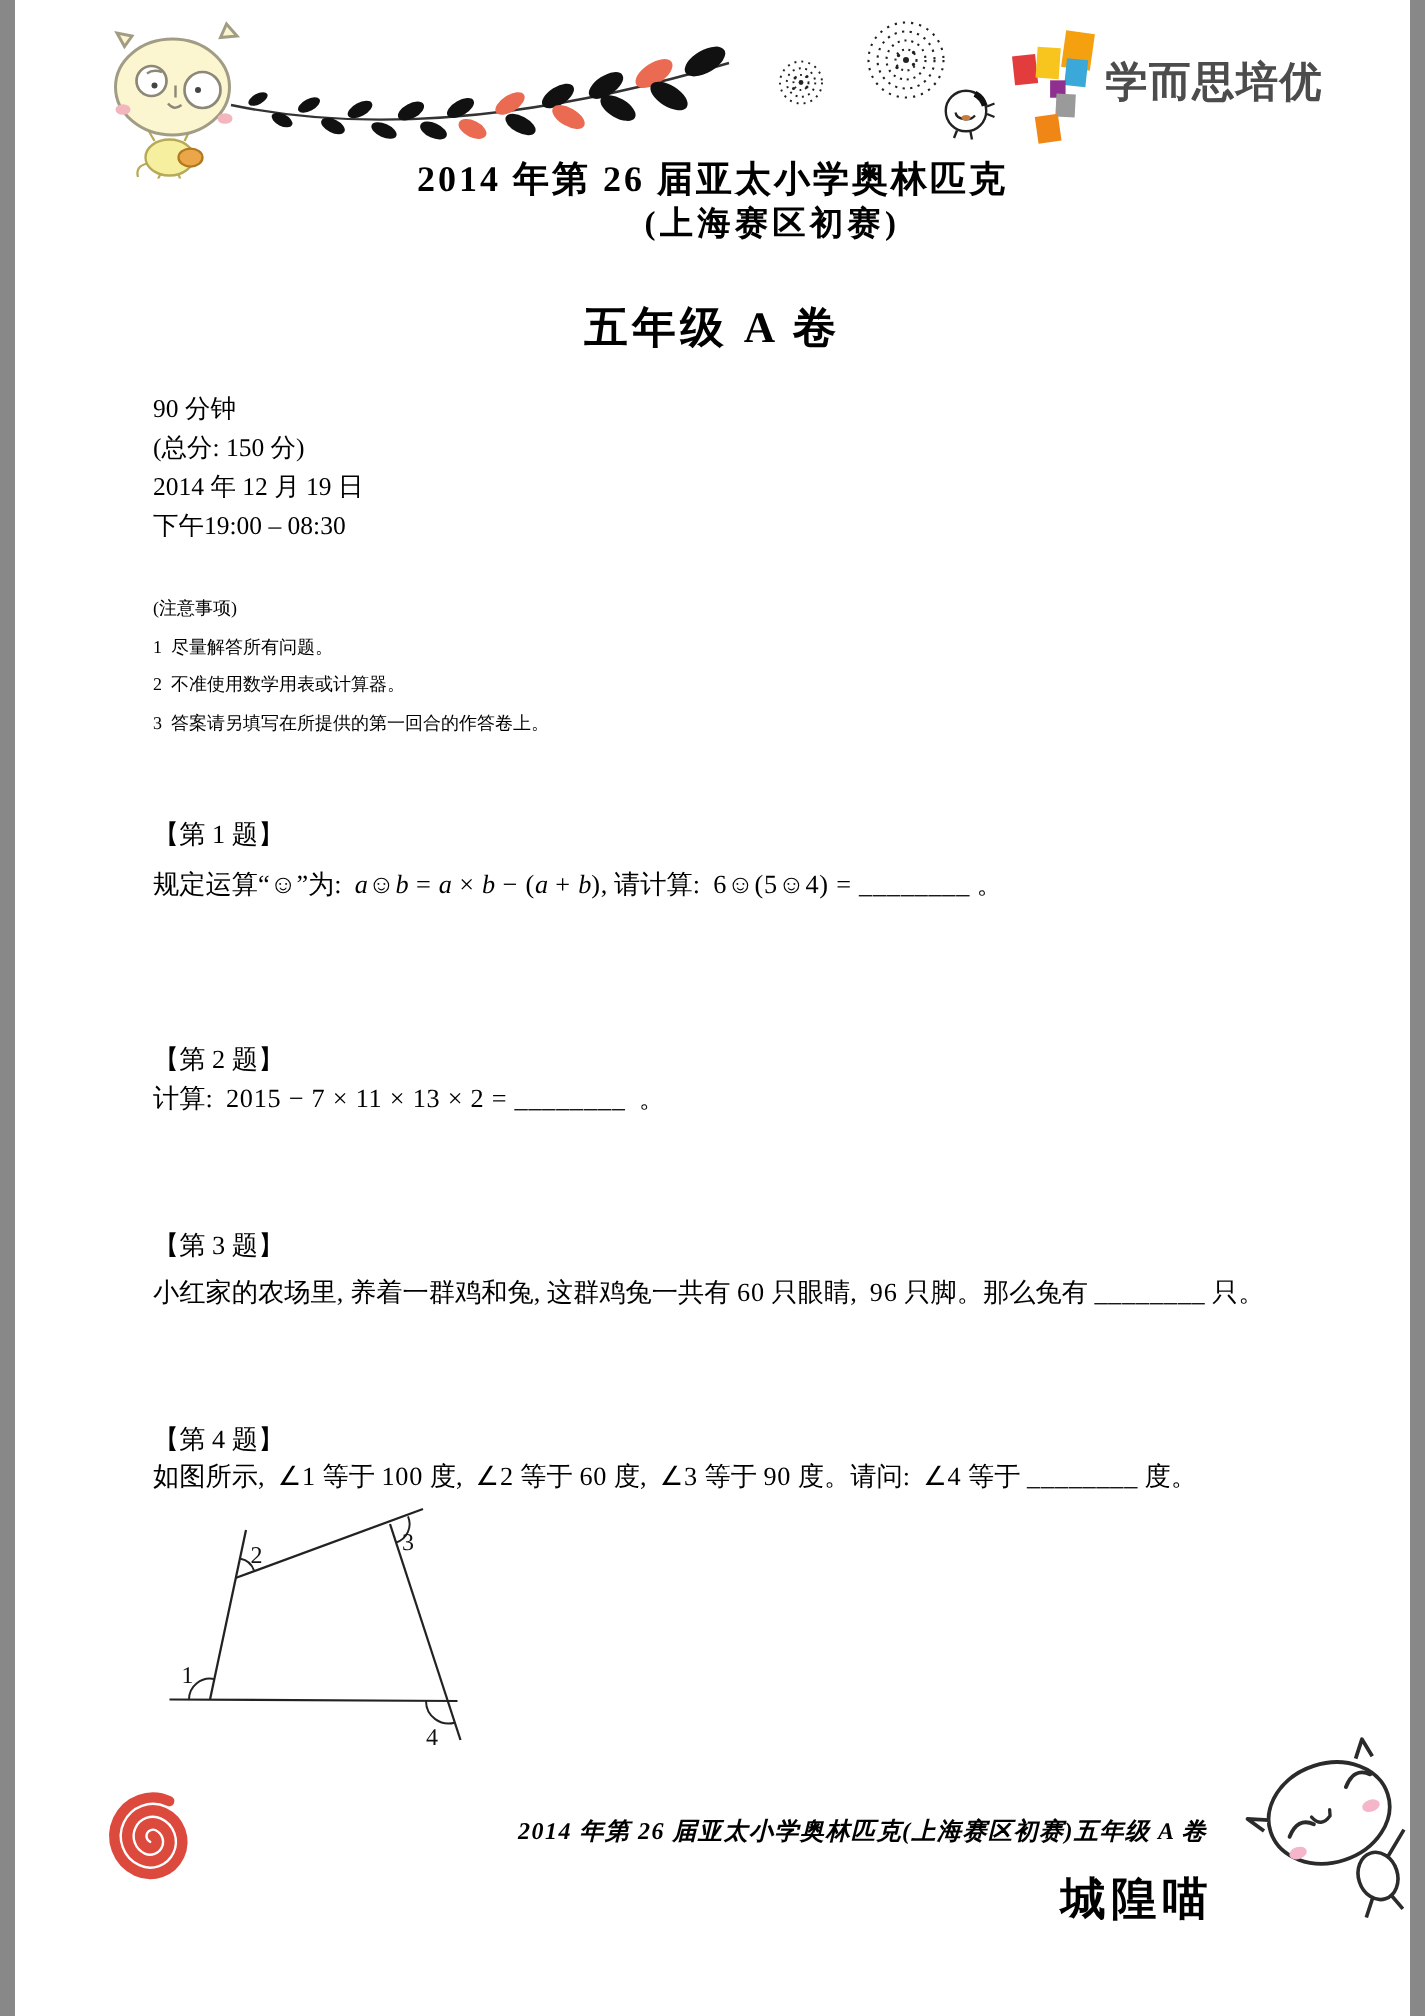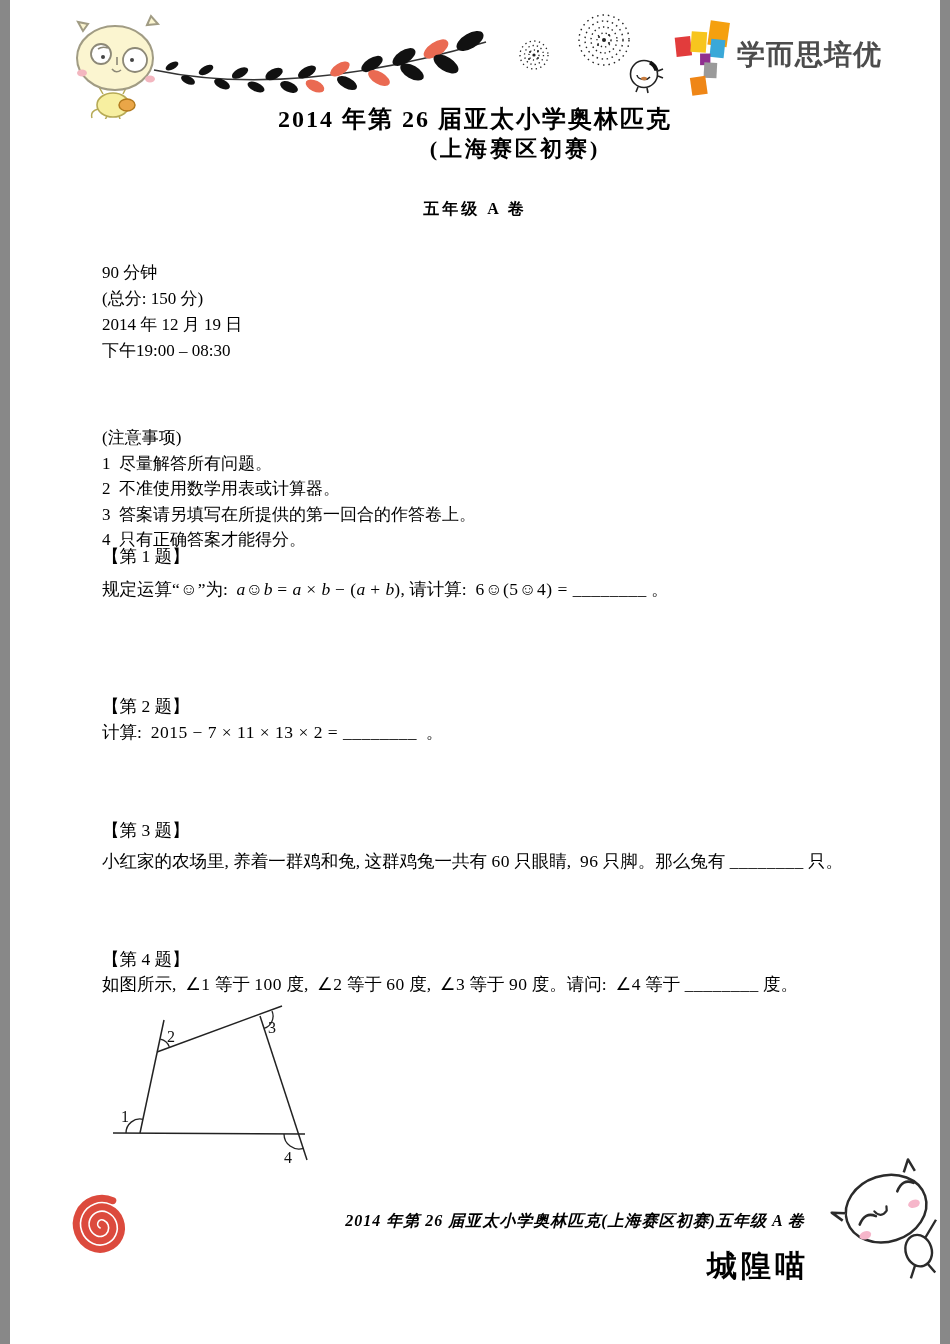--- a/index.html
+++ b/index.html
@@ -6,24 +6,24 @@
   .page{
     position:relative; width:930px; height:1344px; margin:0 auto;
     background:#ffffff; overflow:hidden; color:#000;
     font-family:"Liberation Serif", serif;
   }
   .abs{position:absolute;}
   
   .title-line{position:absolute; left:0; width:100%; text-align:center; font-weight:bold;}
   .t1{top:103px; font-size:24px; letter-spacing:2px;}
   .t2{top:134px; font-size:22px; letter-spacing:3px;padding-left:40px;}
-  .t3{top:199px; font-size:16px; letter-spacing:3px;}
+  .t3{top:199px; font-size:29px; letter-spacing:3px;}
   
   .info-block{left:92px; top:260px; font-size:17px; line-height:26px;}
-  .notice-block{left:92px; top:393px; font-size:17px; line-height:25.5px;margin-top:32px;}
+  .notice-block{left:92px; top:393px; font-size:12px; line-height:25.5px;}
   .info-block div, .notice-block div{white-space:pre;}
   
   .q-label{position:absolute; left:92px; font-size:17.5px;}
   .q-body{position:absolute; left:92px; right:60px; font-size:17.5px; line-height:26px;}
   .seg{white-space:pre-wrap;}
   .seg-mi{font-style:italic;}
   .seg-m{letter-spacing:0.5px;}
   
   .footer-line1{position:absolute; left:180px; width:770px; top:1211px;
     text-align:center; font-size:16px; font-weight:bold; font-style:italic; letter-spacing:1px;}
@@ -134,21 +134,20 @@
     <div>(总分: 150 分)</div>
     <div>2014 年 12 月 19 日</div>
     <div>下午19:00 – 08:30</div>
   </div>
 
   <div class="abs notice-block">
     <div>(注意事项)</div>
     <div>1  尽量解答所有问题。</div>
     <div>2  不准使用数学用表或计算器。</div>
     <div>3  答案请另填写在所提供的第一回合的作答卷上。</div>
-    <div>4  只有正确答案才能得分。</div>
   </div>
 
   <div class="q-label" style="top:544px">【第 1 题】</div>
   <div class="q-body" style="top:576px"><span class="seg seg-zh">规定运算“☺”为:  </span><span class="seg seg-mi">a</span><span class="seg seg-m">☺</span><span class="seg seg-mi">b</span><span class="seg seg-m"> = </span><span class="seg seg-mi">a</span><span class="seg seg-m"> × </span><span class="seg seg-mi">b</span><span class="seg seg-m"> − (</span><span class="seg seg-mi">a</span><span class="seg seg-m"> + </span><span class="seg seg-mi">b</span><span class="seg seg-m">)</span><span class="seg seg-zh">, 请计算:  </span><span class="seg seg-m">6☺(5☺4) = </span><span class="seg seg-m">________</span><span class="seg seg-zh"> 。</span></div>
 
   <div class="q-label" style="top:694px">【第 2 题】</div>
   <div class="q-body" style="top:719px"><span class="seg seg-zh">计算:  </span><span class="seg seg-m">2015 − 7 × 11 × 13 × 2 = </span><span class="seg seg-m">________</span><span class="seg seg-zh">  。</span></div>
 
   <div class="q-label" style="top:818px">【第 3 题】</div>
   <div class="q-body" style="top:848px"><span class="seg seg-zh">小红家的农场里, 养着一群鸡和兔, 这群鸡兔一共有 </span><span class="seg seg-m">60</span><span class="seg seg-zh"> 只眼睛,  </span><span class="seg seg-m">96</span><span class="seg seg-zh"> 只脚。那么兔有 </span><span class="seg seg-m">________</span><span class="seg seg-zh"> 只。</span></div>

